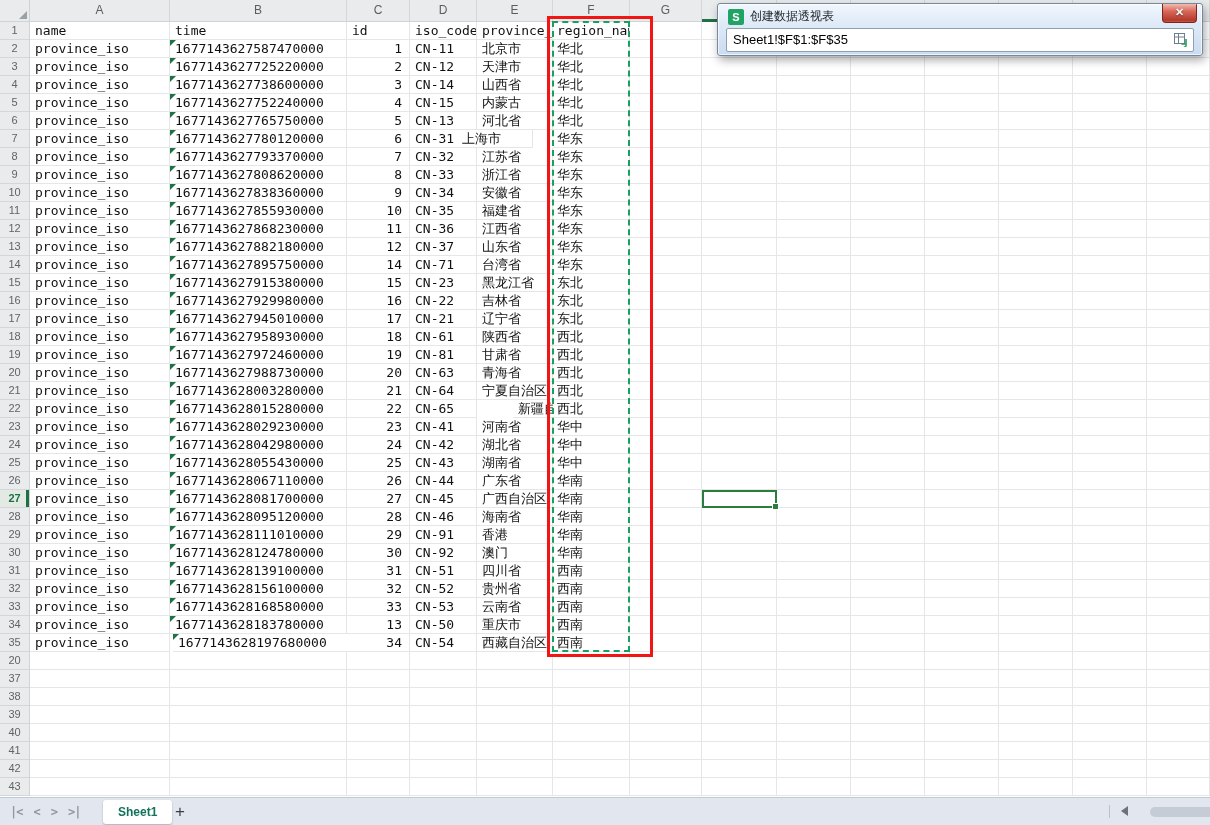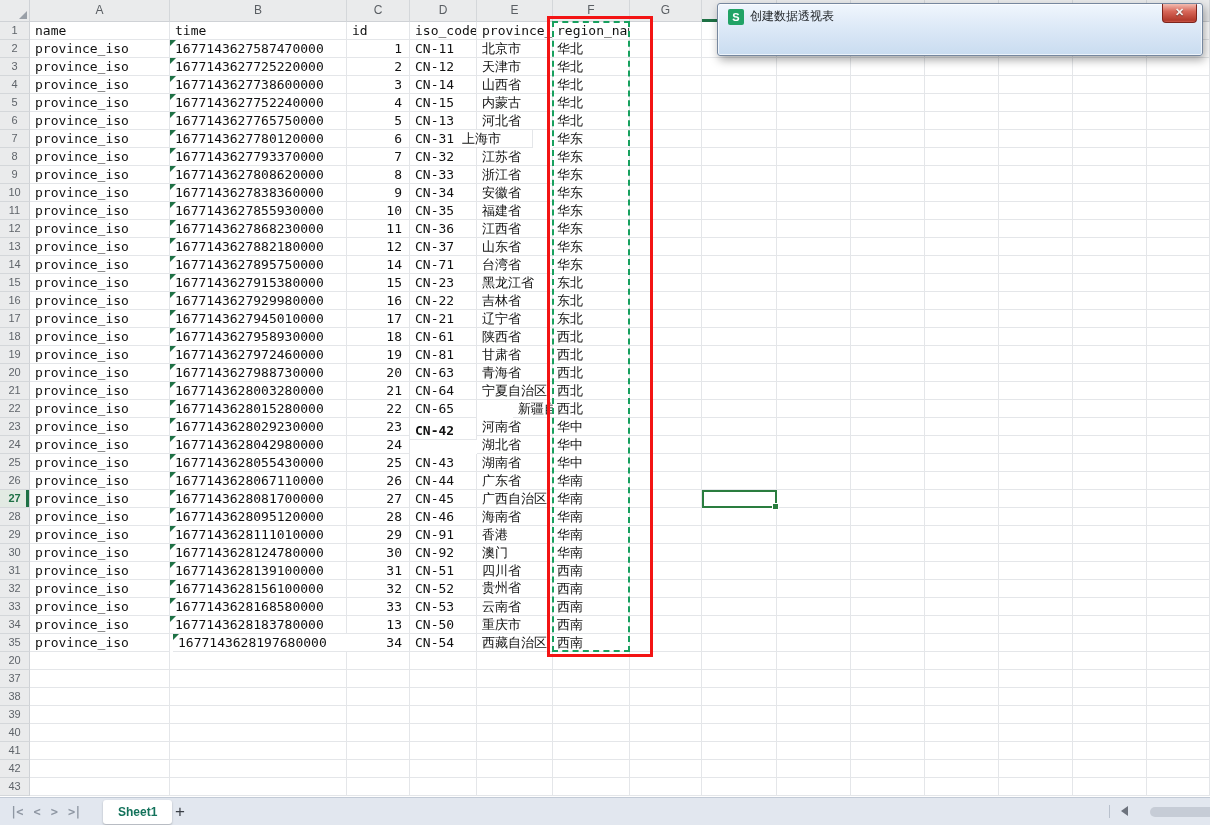--- a/index.html
+++ b/index.html
@@ -465,21 +465,21 @@
       <div class="cell" style="left: 702px; top: 418px; width: 75px;"></div>
       <div class="cell" style="left: 777px; top: 418px; width: 74px;"></div>
       <div class="cell" style="left: 851px; top: 418px; width: 74px;"></div>
       <div class="cell" style="left: 925px; top: 418px; width: 74px;"></div>
       <div class="cell" style="left: 999px; top: 418px; width: 74px;"></div>
       <div class="cell" style="left: 1073px; top: 418px; width: 74px;"></div>
       <div class="cell" style="left: 1147px; top: 418px; width: 63px;"></div>
       <div class="cell" style="left: 30px; top: 436px; width: 140px;">province_iso</div>
       <div class="cell tri" style="left: 170px; top: 436px; width: 177px;">1677143628042980000</div>
       <div class="cell num" style="left: 347px; top: 436px; width: 63px;">24</div>
-      <div class="cell" style="left: 410px; top: 422px; width: 67px; font-weight: bold;">CN-42</div>
+      <div class="cell" style="left: 410px; top: 436px; width: 67px;">CN-42</div>
       <div class="cell" style="left: 477px; top: 436px; width: 76px;">湖北省</div>
       <div class="cell" style="left: 553px; top: 436px; width: 77px; padding-left: 4px;">华中</div>
       <div class="cell" style="left: 630px; top: 436px; width: 72px;"></div>
       <div class="cell" style="left: 702px; top: 436px; width: 75px;"></div>
       <div class="cell" style="left: 777px; top: 436px; width: 74px;"></div>
       <div class="cell" style="left: 851px; top: 436px; width: 74px;"></div>
       <div class="cell" style="left: 925px; top: 436px; width: 74px;"></div>
       <div class="cell" style="left: 999px; top: 436px; width: 74px;"></div>
       <div class="cell" style="left: 1073px; top: 436px; width: 74px;"></div>
       <div class="cell" style="left: 1147px; top: 436px; width: 63px;"></div>
@@ -578,21 +578,21 @@
       <div class="cell" style="left: 777px; top: 562px; width: 74px;"></div>
       <div class="cell" style="left: 851px; top: 562px; width: 74px;"></div>
       <div class="cell" style="left: 925px; top: 562px; width: 74px;"></div>
       <div class="cell" style="left: 999px; top: 562px; width: 74px;"></div>
       <div class="cell" style="left: 1073px; top: 562px; width: 74px;"></div>
       <div class="cell" style="left: 1147px; top: 562px; width: 63px;"></div>
       <div class="cell" style="left: 30px; top: 580px; width: 140px;">province_iso</div>
       <div class="cell tri" style="left: 170px; top: 580px; width: 177px;">1677143628156100000</div>
       <div class="cell num" style="left: 347px; top: 580px; width: 63px;">32</div>
       <div class="cell" style="left: 410px; top: 580px; width: 67px;">CN-52</div>
-      <div class="cell" style="left: 477px; top: 580px; width: 76px; font-family: Liberation Mono, monospace;">贵州省</div>
+      <div class="cell" style="left: 477px; top: 580px; width: 76px;">贵州省</div>
       <div class="cell" style="left: 553px; top: 580px; width: 77px; padding-left: 4px;">西南</div>
       <div class="cell" style="left: 630px; top: 580px; width: 72px;"></div>
       <div class="cell" style="left: 702px; top: 580px; width: 75px;"></div>
       <div class="cell" style="left: 777px; top: 580px; width: 74px;"></div>
       <div class="cell" style="left: 851px; top: 580px; width: 74px;"></div>
       <div class="cell" style="left: 925px; top: 580px; width: 74px;"></div>
       <div class="cell" style="left: 999px; top: 580px; width: 74px;"></div>
       <div class="cell" style="left: 1073px; top: 580px; width: 74px;"></div>
       <div class="cell" style="left: 1147px; top: 580px; width: 63px;"></div>
       <div class="cell" style="left: 30px; top: 598px; width: 140px;">province_iso</div>
@@ -759,20 +759,30 @@
   <div class="redbox"></div>
 
   <div class="dialog">
     <div class="dlg-title">
       <div class="dlg-appicon">S</div>
       <div class="dlg-title-text">创建数据透视表</div>
     </div>
     <div class="dlg-close">
       <span>✕</span>
     </div>
+    <div class="dlg-input">
+      <span class="dlg-input-text">Sheet1!$F$1:$F$35</span>
+      <svg class="dlg-picker" viewBox="0 0 17 17">
+        <rect x="1.5" y="1.5" width="10" height="10" fill="#ffffff" stroke="#6e7e92"></rect>
+        <line x1="1.5" y1="5" x2="11.5" y2="5" stroke="#6e7e92"></line>
+        <line x1="5.5" y1="1.5" x2="5.5" y2="11.5" stroke="#6e7e92"></line>
+        <polyline points="13,7 13,12 8.5,12" fill="none" stroke="#1e9e5f" stroke-width="1.6"></polyline>
+        <polygon points="14.6,13.6 9.9,13.6 12.2,15.6" fill="#1e9e5f" transform="rotate(-45 12 13.5)"></polygon>
+      </svg>
+    </div>
   </div>
 
   <div class="statusbar">
     <div class="nav">
       <span>|&lt;</span>
       <span>&lt;</span>
       <span>&gt;</span>
       <span>&gt;|</span>
     </div>
     <div class="sheettab">Sheet1</div>

